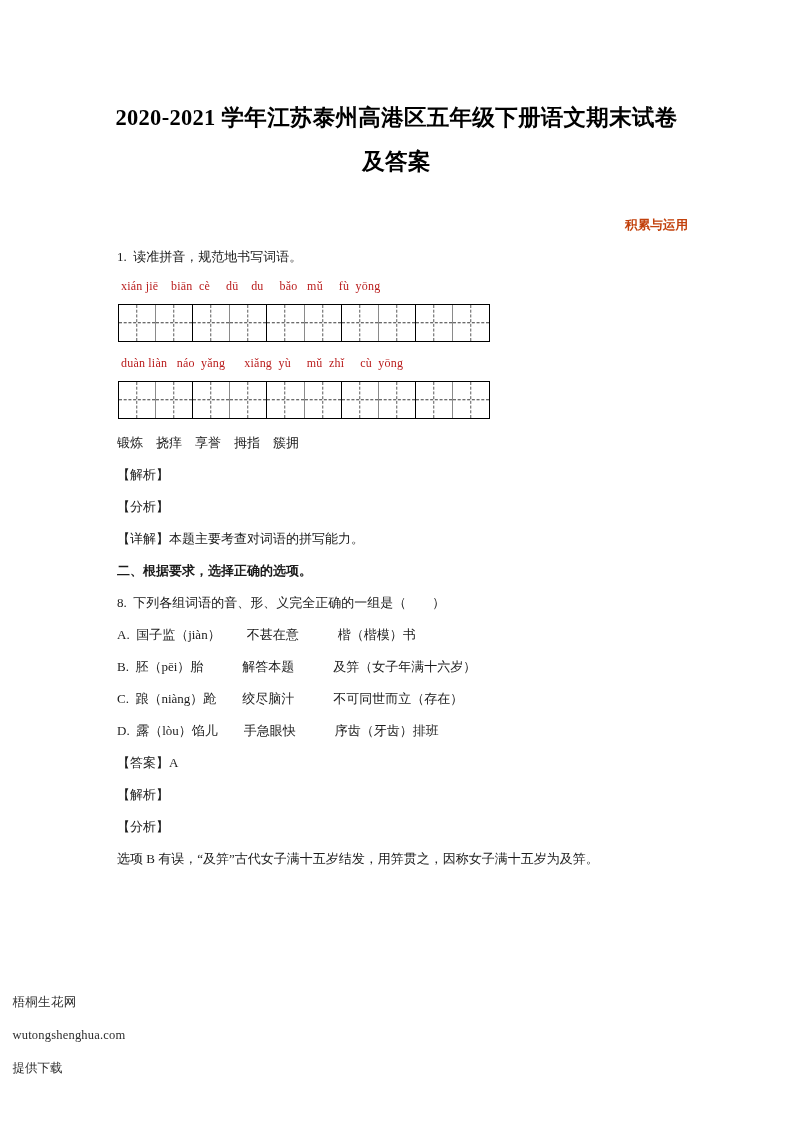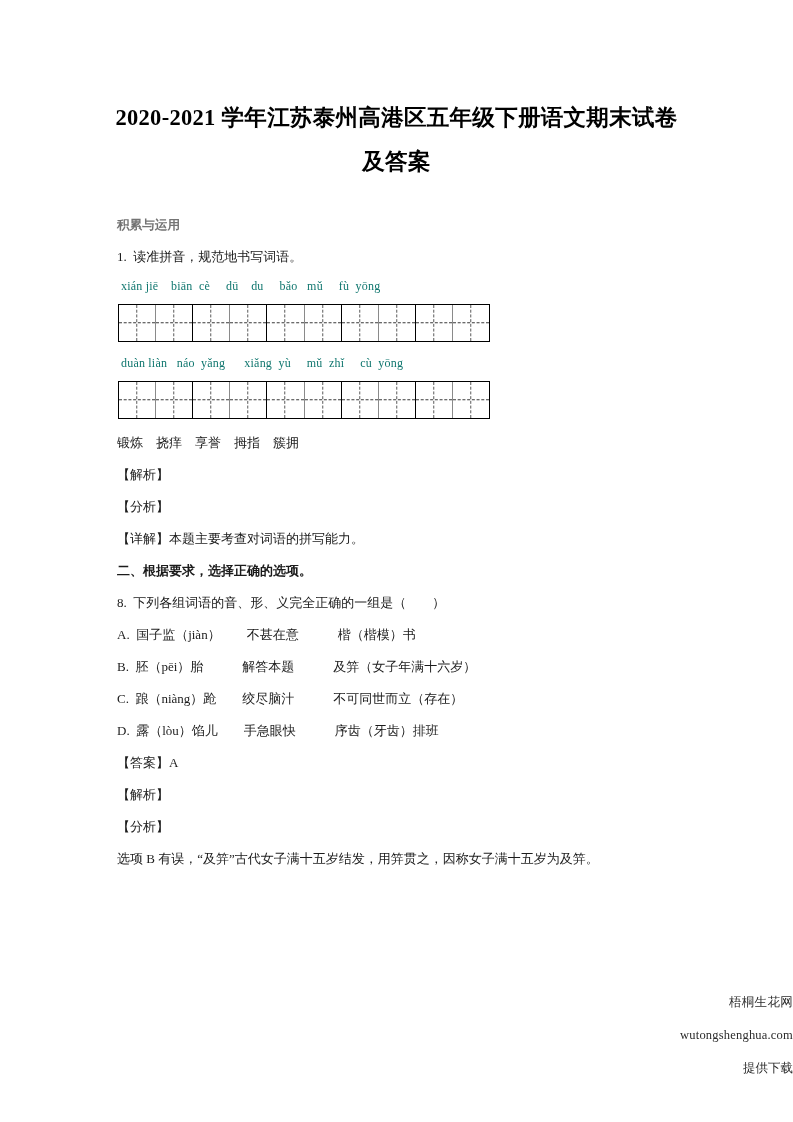--- a/index.html
+++ b/index.html
@@ -40,22 +40,23 @@
   .content {
     margin-left: 117px;
     margin-right: 105px;
     padding-top: 26px;
   }
 
   .section-head {
     font-size: 12.6px;
     font-weight: 700;
     line-height: 31px;
-    color: #737373;
-    margin: 0;
+    color: #c2410c;
+    margin: 0;
+    text-align: right;
   }
 
   .q-line {
     font-size: 13px;
     line-height: 32px;
     margin: 0;
     white-space: pre;
   }
 
   .para {
@@ -79,21 +80,21 @@
     color: #1b1b1b;
   }
 
   
   .pinyin-row {
     font-family: "Liberation Serif", "DejaVu Serif", serif;
     font-size: 12px;
     line-height: 26px;
     letter-spacing: 0.2px;
     white-space: pre;
-    color: #0f766e;
+    color: #b91c1c;
     margin: 0;
     padding-left: 4px;
   }
 
   
   .grid-wrap {
     margin: 5px 0 8px 1px;
   }
   .grid {
     display: flex;
@@ -141,25 +142,24 @@
     border-top: 1.5px dashed #3a3a3a;
     transform: translateY(-0.75px);
   }
 
   
   .footer {
     position: absolute;
     left: 0;
     right: 0;
     bottom: 30px;
-    text-align: right;
+    text-align: left;
     font-size: 12.5px;
     color: #2b2b2b;
     white-space: pre;
-    padding-left: 10px;
   }
   .footer .f-site { letter-spacing: 0.3px; }
   .footer .f-url  { letter-spacing: 0.2px; }
 </style>
 </head>
 <body>
 
 <div class="page">
 
   <h1 class="doc-title">2020-2021 学年江苏泰州高港区五年级下册语文期末试卷及答案</h1>

